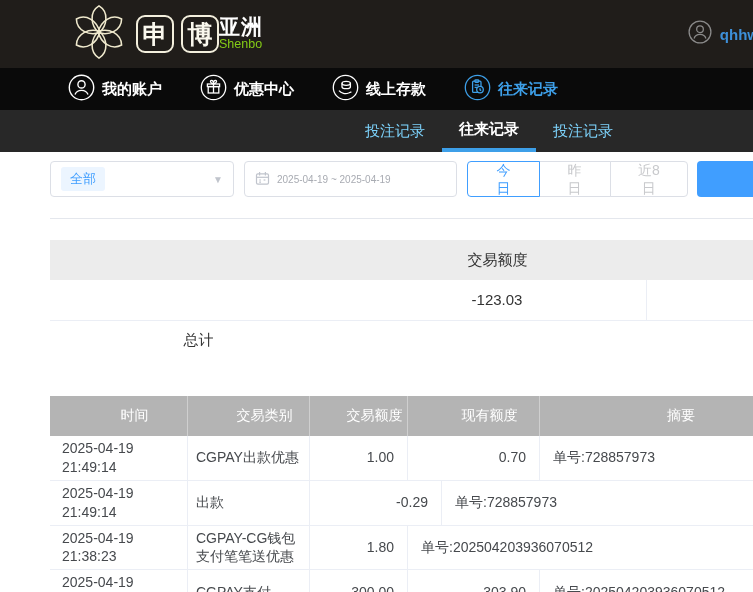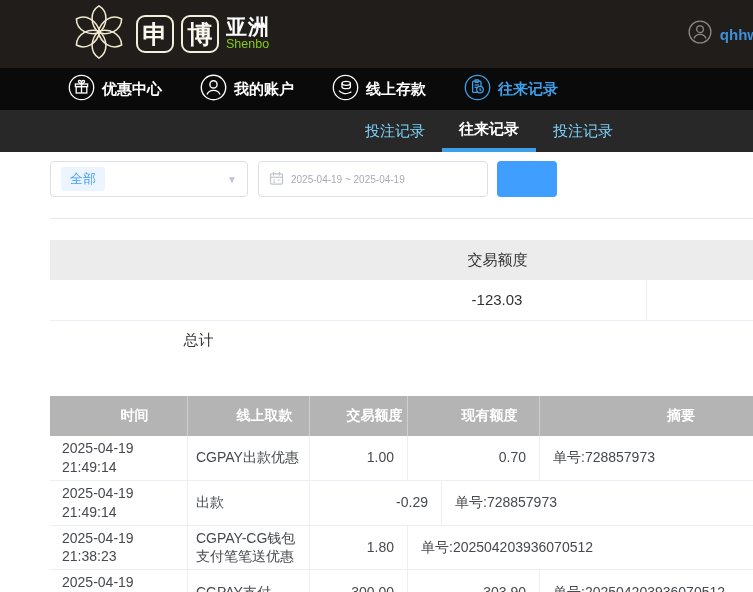--- a/index.html
+++ b/index.html
@@ -9,21 +9,21 @@
 
   
   .topbar { position:absolute; top:0; left:0; width:100%; height:68px;
     background:#201d1a; display:flex; align-items:center; }
   .logo-wrap { display:flex; align-items:center; margin-left:70px; }
   .logo-flower { flex:none; }
   .logo-boxes { display:flex; gap:7px; margin-left:8px; }
   .logo-box { width:38px; height:38px; border:2px solid #f3efdd; border-radius:9px;
     display:flex; align-items:center; justify-content:center;
     color:#faf8ee; font-size:25px; font-weight:bold; }
-  .logo-right { margin-left:7px; line-height:1.05; }
+  .logo-right { margin-left:0; line-height:1.05; }
   .logo-region { color:#ffffff; font-size:21px; font-weight:bold; letter-spacing:1px; }
   .logo-sub { color:#84cc16; font-size:12.5px; }
   .user-area { position:absolute; right:-6px; top:0; height:68px;
     display:flex; align-items:center; }
   .username { color:#3d8fd8; font-size:15px; font-weight:bold; margin-left:8px; }
 
   
   .navbar { position:absolute; top:68px; left:0; width:100%; height:42px;
     background:#0a0a0a; display:flex; align-items:center; padding-left:68px;
     gap:38px; overflow:hidden; white-space:nowrap; }
@@ -75,21 +75,21 @@
   .sum-c3 { flex:1; }
   .sum-row .sum-c1 { border-right:1px solid #ebeef5; align-self:stretch;
     line-height:40px; }
   .sum-row .sum-c2 { border-right:1px solid #ebeef5; align-self:stretch;
     line-height:40px; }
 
   
   .records { position:absolute; top:396px; left:50px; width:740px; font-size:14px; }
   .rec-head { height:40px; background:#b4b4b4; display:flex; }
   .rec-head .hc { display:flex; align-items:center; justify-content:center;
-    color:#ffffff; font-weight:bold; border-right:1px solid #cfcfcf;padding-left:32px; }
+    color:#ffffff; font-weight:normal; border-right:1px solid #cfcfcf;padding-left:32px; }
   .rec-head .hc:last-child { border-right:none; }
   .rec-row { display:flex; min-height:40px; border-bottom:1px solid #ebeef5;
     color:#46494d; background:#fff; }
   .rec-row .c { display:flex; align-items:center; border-right:1px solid #ebeef5;
     padding:3px 8px; line-height:1.35; }
   .rec-row .c:last-child { border-right:none; }
   .w-time { width:138px; } .w-type { width:122px; } .w-amt { width:98px; }
   .w-bal { width:132px; } .w-sum { flex:1; }
   .cell-time { padding-left:12px !important; }
   .num { justify-content:flex-end; padding-right:13px !important; }
@@ -129,39 +129,39 @@
           <path d="M6.6 20 a6.6 5.8 0 0 1 12.8 0"></path>
         </svg>
       </span>
       <span class="username">qhhw</span>
     </div>
   </header>
 
   <nav class="navbar">
     <div class="nav-item">
       <span>
+        <svg width="27" height="27" viewBox="0 0 27 27" fill="none" stroke="#ffffff" stroke-width="1.4">
+          <circle cx="13.5" cy="13.5" r="12.2"></circle>
+          <circle cx="13.5" cy="10.4" r="3.6"></circle>
+          <path d="M7 20.6 a6.8 6 0 0 1 13 0"></path>
+        </svg>
+      </span>
+      <span>我的账户</span>
+    </div>
+    <div class="nav-item">
+      <span>
         <svg width="27" height="27" viewBox="0 0 27 27" fill="none" stroke="#ffffff" stroke-width="1.3">
           <circle cx="13.5" cy="13.5" r="12.2"></circle>
           <rect x="8.2" y="12.6" width="10.6" height="6.4"></rect>
           <rect x="7.4" y="10" width="12.2" height="2.6"></rect>
           <line x1="13.5" y1="10" x2="13.5" y2="19"></line>
           <path d="M13.5 10 C10.3 9.4 9.6 6.4 11.6 6.4 c1.4 0 1.9 2 1.9 3.6 m0 0 c3.2-.6 3.9-3.6 1.9-3.6 c-1.4 0-1.9 2-1.9 3.6"></path>
         </svg>
       </span>
       <span>优惠中心</span>
-    </div>
-    <div class="nav-item">
-      <span>
-        <svg width="27" height="27" viewBox="0 0 27 27" fill="none" stroke="#ffffff" stroke-width="1.4">
-          <circle cx="13.5" cy="13.5" r="12.2"></circle>
-          <circle cx="13.5" cy="10.4" r="3.6"></circle>
-          <path d="M7 20.6 a6.8 6 0 0 1 13 0"></path>
-        </svg>
-      </span>
-      <span>我的账户</span>
     </div>
     <div class="nav-item">
       <span>
         <svg width="27" height="27" viewBox="0 0 27 27" fill="none" stroke="#ffffff" stroke-width="1.3">
           <circle cx="13.5" cy="13.5" r="12.2"></circle>
           <ellipse cx="14.2" cy="9.3" rx="4.2" ry="2"></ellipse>
           <path d="M10 9.3 v3.4 c0 1.1 1.9 2 4.2 2 s4.2-.9 4.2-2 V9.3"></path>
           <path d="M7 16.6 c2.2 2.8 6.4 3.6 9.6 2.4 l2.8-1.2"></path>
         </svg>
       </span>
@@ -203,20 +203,25 @@
           <line x1="4.6" y1="1" x2="4.6" y2="4.4"></line>
           <line x1="10.4" y1="1" x2="10.4" y2="4.4"></line>
           <line x1="1.5" y1="6.3" x2="13.5" y2="6.3"></line>
           <line x1="4.2" y1="9" x2="6" y2="9"></line>
           <line x1="8.6" y1="9" x2="10.4" y2="9"></line>
           <line x1="4.2" y1="11.2" x2="6" y2="11.2"></line>
         </svg>
       </span>
       <span class="date-text">2025-04-19 ~ 2025-04-19</span>
     </div>
+    <div class="btn-group">
+      <button class="qbtn active">今日</button>
+      <button class="qbtn">昨日</button>
+      <button class="qbtn">近8日</button>
+    </div>
     <button class="query-btn"></button>
   </div>
 
   <div class="divider"></div>
 
   <div class="summary">
     <div class="sum-head">
       <div class="sum-c1"></div>
       <div class="sum-c2">交易额度</div>
       <div class="sum-c3"></div>
@@ -224,21 +229,21 @@
     <div class="sum-row">
       <div class="sum-c1">总计</div>
       <div class="sum-c2">-123.03</div>
       <div class="sum-c3"></div>
     </div>
   </div>
 
   <div class="records">
     <div class="rec-head">
       <div class="hc w-time">时间</div>
-      <div class="hc w-type">线上取款</div>
+      <div class="hc w-type">交易类别</div>
       <div class="hc w-amt">交易额度</div>
       <div class="hc w-bal">现有额度</div>
       <div class="hc w-sum">摘要</div>
     </div>
 
     <div class="rec-row">
       <div class="c w-time cell-time">2025-04-19 21:49:14</div>
       <div class="c w-type">CGPAY出款优惠</div>
       <div class="c w-amt num">1.00</div>
       <div class="c w-bal num">0.70</div>

